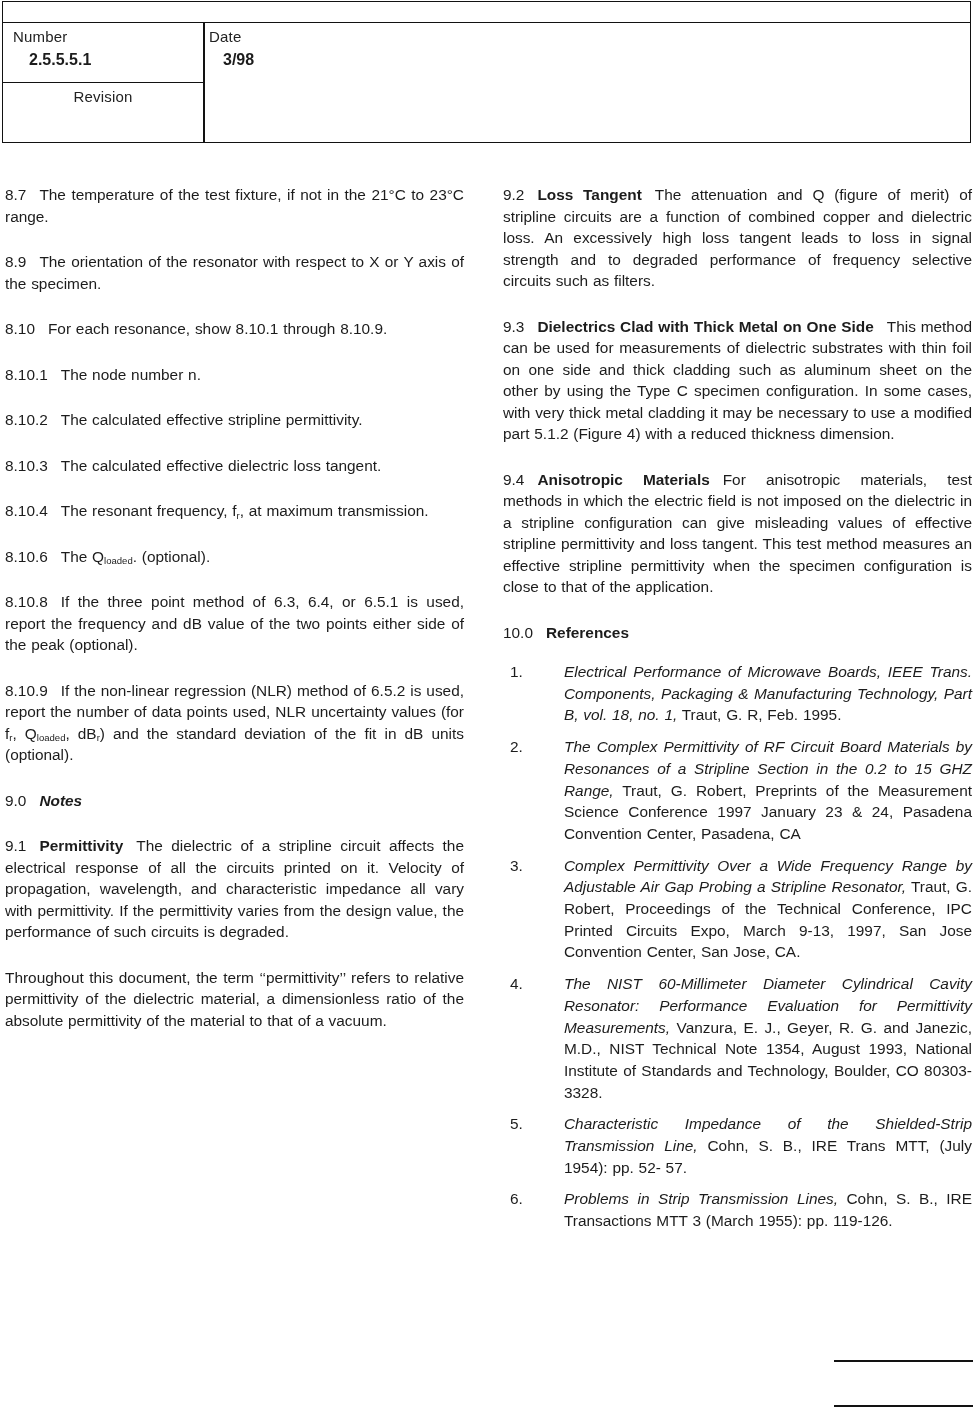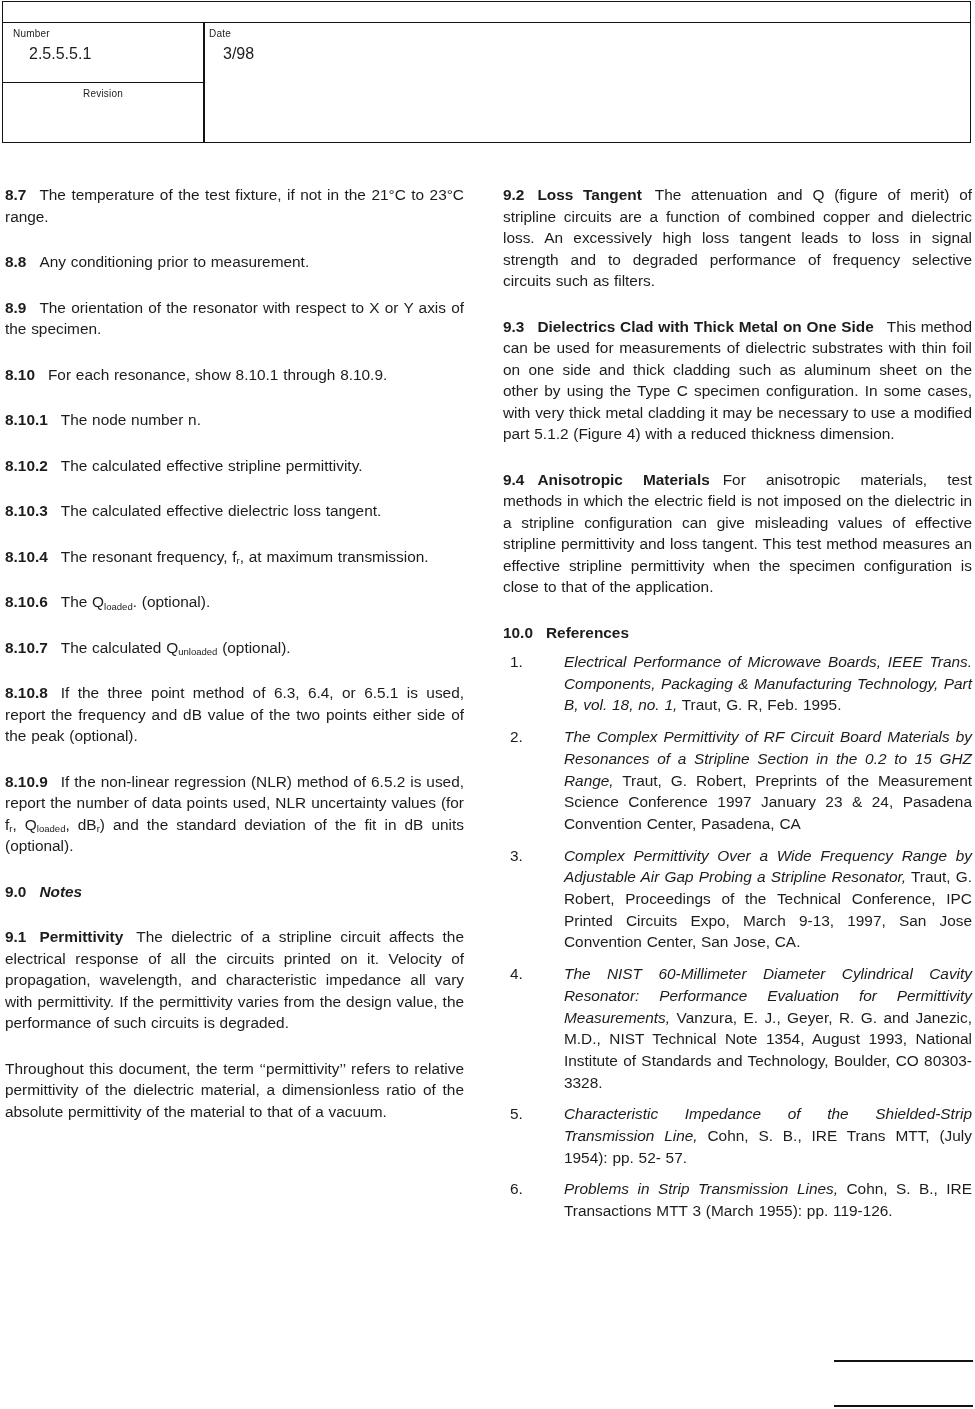--- a/index.html
+++ b/index.html
@@ -14,40 +14,40 @@
     border:1.5px solid #121212; box-sizing:border-box;
     display:flex; flex-direction:column;
   }
   .hdr-strip { height:20px; flex:none; border-bottom:1.5px solid #121212; }
   .hdr-cells { flex:1; display:flex; min-height:0; }
   .hdr-cell-number { width:201px; flex:none; border-right:1.5px solid #121212; box-sizing:border-box; display:flex; flex-direction:column; }
   .number-top { height:60px; flex:none; border-bottom:1.5px solid #121212; box-sizing:border-box; padding:5px 10px; }
   .number-bottom { padding:5px 10px;text-align:center; }
   .hdr-cell-subject { flex:1; padding:5px 8px; min-width:0; }
   .hdr-cell-date { width:200px; flex:none; border-left:1.5px solid #121212; box-sizing:border-box; padding:5px 4px; }
-  .hdr-label { font-size:10px; color:#222; letter-spacing:0.2px; }
-  .hdr-value { font-weight:normal; font-size:16px; margin-top:6px; margin-left:16px; }
+  .hdr-label { font-size:15px; color:#222; letter-spacing:0.2px; }
+  .hdr-value { font-weight:bold; font-size:16px; margin-top:6px; margin-left:16px; }
   .subject-value { width:545px; line-height:25px; margin-left:16px; margin-top:5px; }
   .date-value { margin-left:14px; }
 
   
   .col { position:absolute; top:184px; }
   .col-left  { left:5px;   width:459px; }
   .col-right { left:503px; width:469px; }
 
   .section {
     margin:0 0 24px 0; font-size:15.4px; line-height:21.5px;
     text-align:justify; word-spacing:0.5px;
   }
-  .sec-num   { font-weight:bold; padding-right:13px; white-space:nowrap; }
+  .sec-num   { font-weight:normal; padding-right:13px; white-space:nowrap; }
   .sec-title { font-weight:bold; padding-right:13px; }
   .sec-title[data-style="italic"] { font-style:italic; }
   sub { font-size:0.62em; line-height:0; vertical-align:baseline; position:relative; top:0.28em; }
 
-  .refs-head { margin-top:4px; margin-bottom:8px; }
+  .refs-head { margin-top:4px; margin-bottom:18px; }
 
   .ref-item { display:flex; margin-bottom:10px; font-size:15.4px; line-height:21.7px; }
   .ref-num  { width:33px; flex:none; padding-left:7px; box-sizing:border-box; }
   .ref-body { flex:1; text-align:justify; word-spacing:0.5px; min-width:0;margin-left:28px; }
   .ref-body i { font-style:italic; }
 
   
   .footer-rule { position:absolute; width:139px; height:2px; background:#121212; }
   .footer-rule-1 { left:834px; top:1360px; }
   .footer-rule-2 { left:834px; top:1405px; }
@@ -74,38 +74,36 @@
         <div class="hdr-value date-value">3/98</div>
       </div>
     </div>
   </div>
 
   <div class="col col-left">
     <div>
 
         <p class="section"><span class="sec-num">8.7</span><span class="sec-body">The temperature of the test fixture, if not in the 21°C to 23°C range.</span></p>
 
-        <p class="section"><span class="sec-num">8.8</span><span class="sec-body">Any conditioning prior to measurement.</span></p>
 
         <p class="section"><span class="sec-num">8.9</span><span class="sec-body">The orientation of the resonator with respect to X or Y axis of the specimen.</span></p>
 
         <p class="section"><span class="sec-num">8.10</span><span class="sec-body">For each resonance, show 8.10.1 through 8.10.9.</span></p>
 
         <p class="section"><span class="sec-num">8.10.1</span><span class="sec-body">The node number n.</span></p>
 
         <p class="section"><span class="sec-num">8.10.2</span><span class="sec-body">The calculated effective stripline permittivity.</span></p>
 
         <p class="section"><span class="sec-num">8.10.3</span><span class="sec-body">The calculated effective dielectric loss tangent.</span></p>
 
         <p class="section"><span class="sec-num">8.10.4</span><span class="sec-body">The resonant frequency, f<sub>r</sub>, at maximum transmission.</span></p>
 
 
         <p class="section"><span class="sec-num">8.10.6</span><span class="sec-body">The Q<sub>loaded</sub>. (optional).</span></p>
 
-        <p class="section"><span class="sec-num">8.10.7</span><span class="sec-body">The calculated Q<sub>unloaded</sub> (optional).</span></p>
 
         <p class="section"><span class="sec-num">8.10.8</span><span class="sec-body">If the three point method of 6.3, 6.4, or 6.5.1 is used, report the frequency and dB value of the two points either side of the peak (optional).</span></p>
 
         <p class="section"><span class="sec-num">8.10.9</span><span class="sec-body">If the non-linear regression (NLR) method of 6.5.2 is used, report the number of data points used, NLR uncertainty values (for f<sub>r</sub>, Q<sub>loaded</sub>, dB<sub>r</sub>) and the standard deviation of the fit in dB units (optional).</span></p>
 
         <p class="section"><span class="sec-num">9.0</span><span class="sec-title" data-style="italic">Notes</span></p>
 
         <p class="section"><span class="sec-num">9.1</span><span class="sec-title">Permittivity</span><span class="sec-body">The dielectric of a stripline circuit affects the electrical response of all the circuits printed on it. Velocity of propagation, wavelength, and characteristic impedance all vary with permittivity. If the permittivity varies from the design value, the performance of such circuits is degraded.</span></p>
 
         <p class="section"><span class="sec-body">Throughout this document, the term ‘‘permittivity’’ refers to relative permittivity of the dielectric material, a dimensionless ratio of the absolute permittivity of the material to that of a vacuum.</span></p>

